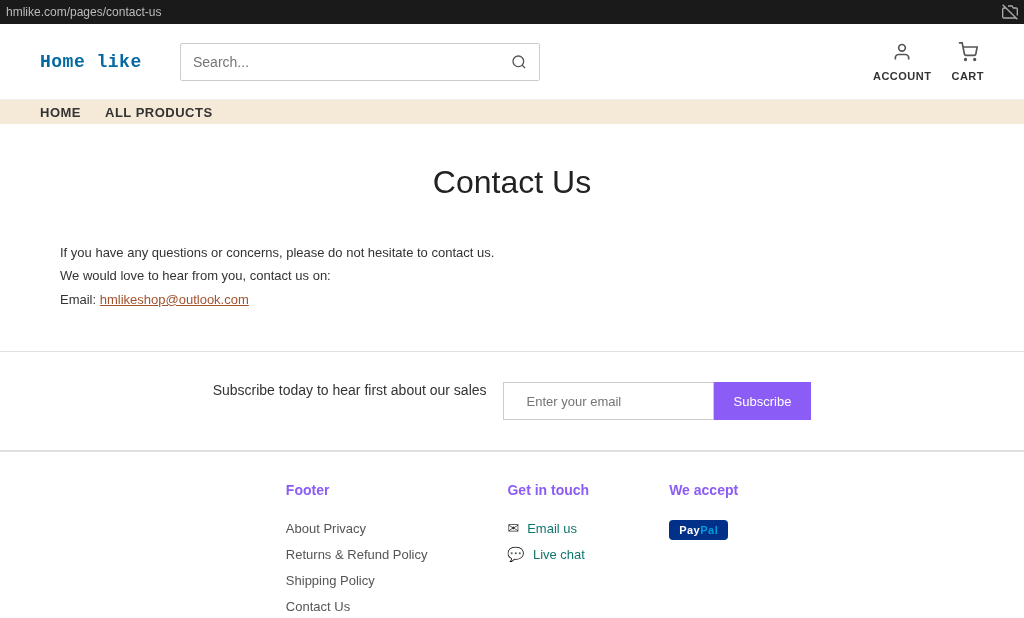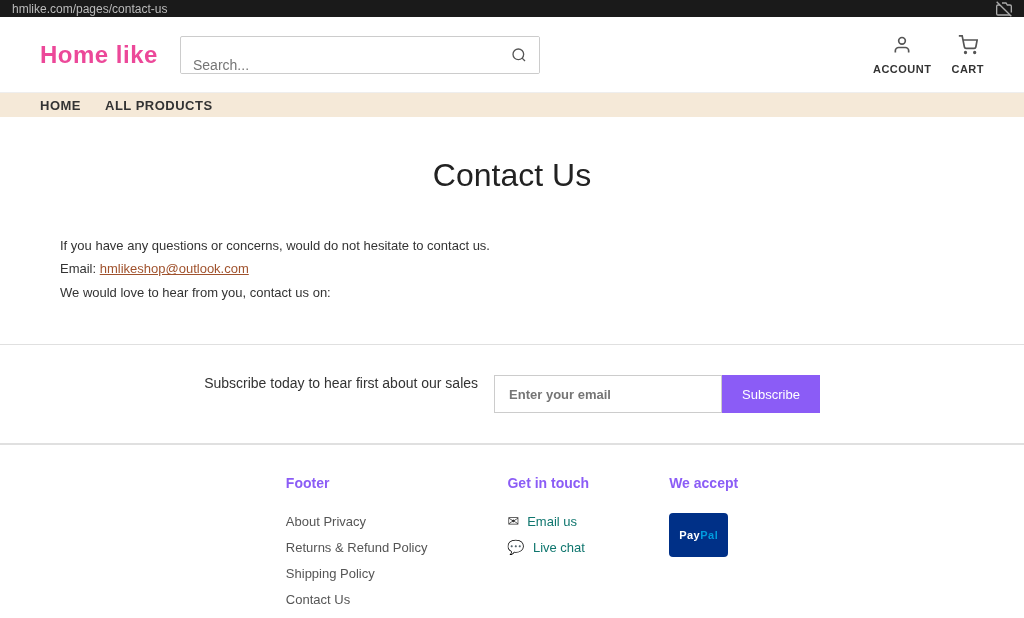--- a/index.html
+++ b/index.html
@@ -3,52 +3,53 @@
   <meta charset="utf-8">
   <style>
     * { margin: 0; padding: 0; box-sizing: border-box; }
     body { font-family: Arial, sans-serif; font-size: 14px; color: #333; background: #fff; }
 
     
     .top-bar {
       background: #1a1a1a;
       color: #ccc;
       font-size: 12px;
-      padding: 4px 12px;
+      padding: 4px 6px;
       display: flex;
       align-items: center;
       justify-content: space-between;
-      height: 17px;
+      height: 24px;
       text-align: center;
     }
     .top-bar-url { color: #bbb; font-size: 12px; }
     .top-bar-icon { width: 16px; height: 16px; display: flex; align-items: center; justify-content: center; }
 
     
     .header {
       display: flex;
       align-items: center;
       padding: 12px 40px;
       border-bottom: 1px solid #eee;
       gap: 20px;
       height: 76px;
     }
     .logo {
-      font-size: 24px;
+      font-size: 18px;
       font-weight: bold;
-      color: #ec4899;
+      color: #0369a1;
       letter-spacing: 0.5px;
       white-space: nowrap;
       min-width: 120px;
+      font-family: Liberation Mono, monospace;
     }
     .search-bar {
       flex: 1;
       max-width: 360px;
       display: flex;
-      align-items: flex-end;
+      align-items: center;
       border: 1px solid #ccc;
       border-radius: 2px;
       overflow: hidden;
       height: 38px;
     }
     .search-bar input {
       flex: 1;
       border: none;
       outline: none;
       padding: 0 12px;
@@ -149,26 +150,25 @@
       font-size: 14px;
       color: #333;
     }
     .subscribe-form {
       display: flex;
       align-items: center;
       gap: 0;
     }
     .subscribe-form input {
       border: 1px solid #ccc;
-      padding: 8px 14px;
-      font-size: 13px;
-      width: 228px;
+      padding: 8px 23px;
+      font-size: 13px;
+      width: 211px;
       outline: none;
       height: 38px;
-      font-weight: bold;
     }
     .subscribe-form button {
       background: #8b5cf6;
       color: #fff;
       border: none;
       padding: 0 20px;
       font-size: 13px;
       cursor: pointer;
       height: 38px;
       font-weight: 500;
@@ -214,21 +214,21 @@
     .get-in-touch-item a {
       text-decoration: none;
       color: #0f766e;
       font-size: 13px;
     }
     .paypal-badge {
       background: #003087;
       color: #fff;
       font-size: 11px;
       font-weight: bold;
-      padding: 16px 10px;
+      padding: 4px 10px;
       border-radius: 4px;
       display: inline-block;
       letter-spacing: 0.5px;
     }
     .paypal-badge span { color: #009cde; }
   </style>
 </head>
 <body>
 
 <div class="top-bar">
@@ -276,25 +276,25 @@
 </header>
 
 <nav class="nav">
   <a href="#">HOME</a>
   <a href="#">ALL PRODUCTS</a>
 </nav>
 
 <main class="main-content">
   <h1 class="page-title">Contact Us</h1>
   <div class="contact-text">
-    <p>If you have any questions or concerns, would do not hesitate to contact us.</p>
+    <p>If you have any questions or concerns, please do not hesitate to contact us.</p>
+    <p>We would love to hear from you, contact us on:</p>
     <p>
       <span>Email: </span><a href="mailto:hmlikeshop@outlook.com">hmlikeshop@outlook.com</a>
     </p>
-    <p>We would love to hear from you, contact us on:</p>
   </div>
 </main>
 
 <hr class="divider">
 
 <div class="subscribe-section">
   <span class="subscribe-text">Subscribe today to hear first about our sales</span>
   <div class="subscribe-form">
     <input type="email" placeholder="Enter your email" style="">
     <button>Subscribe</button>

